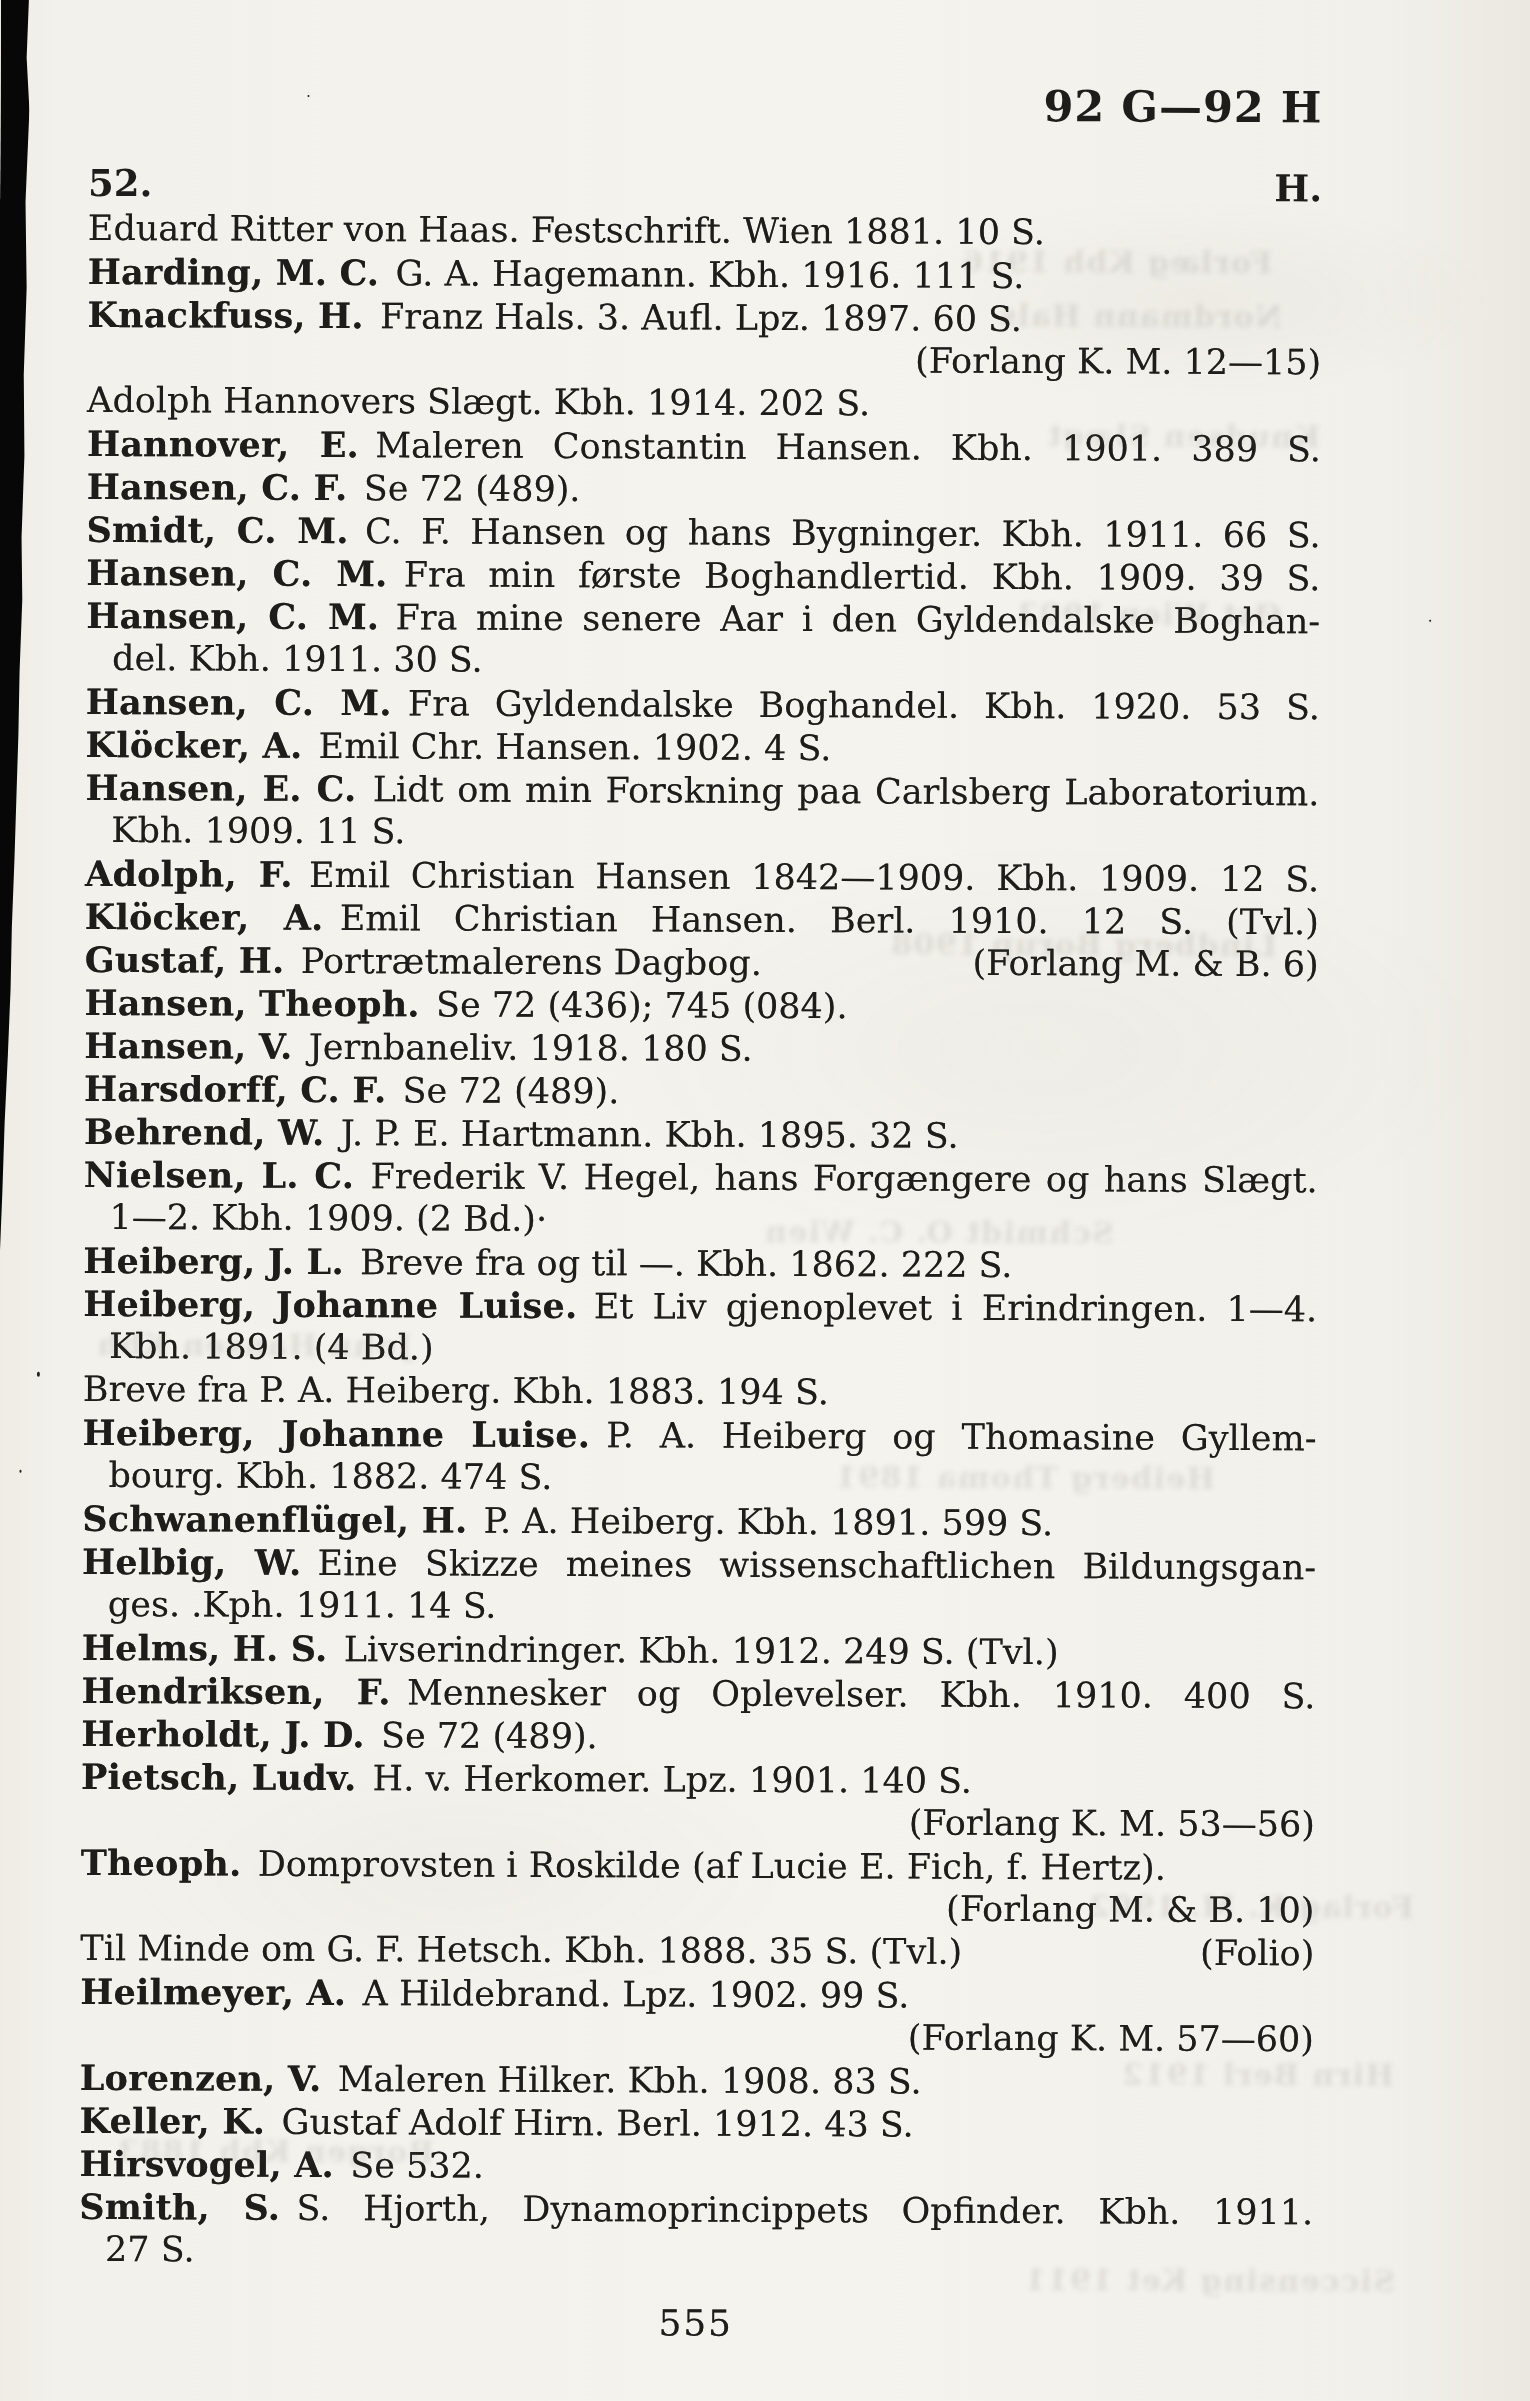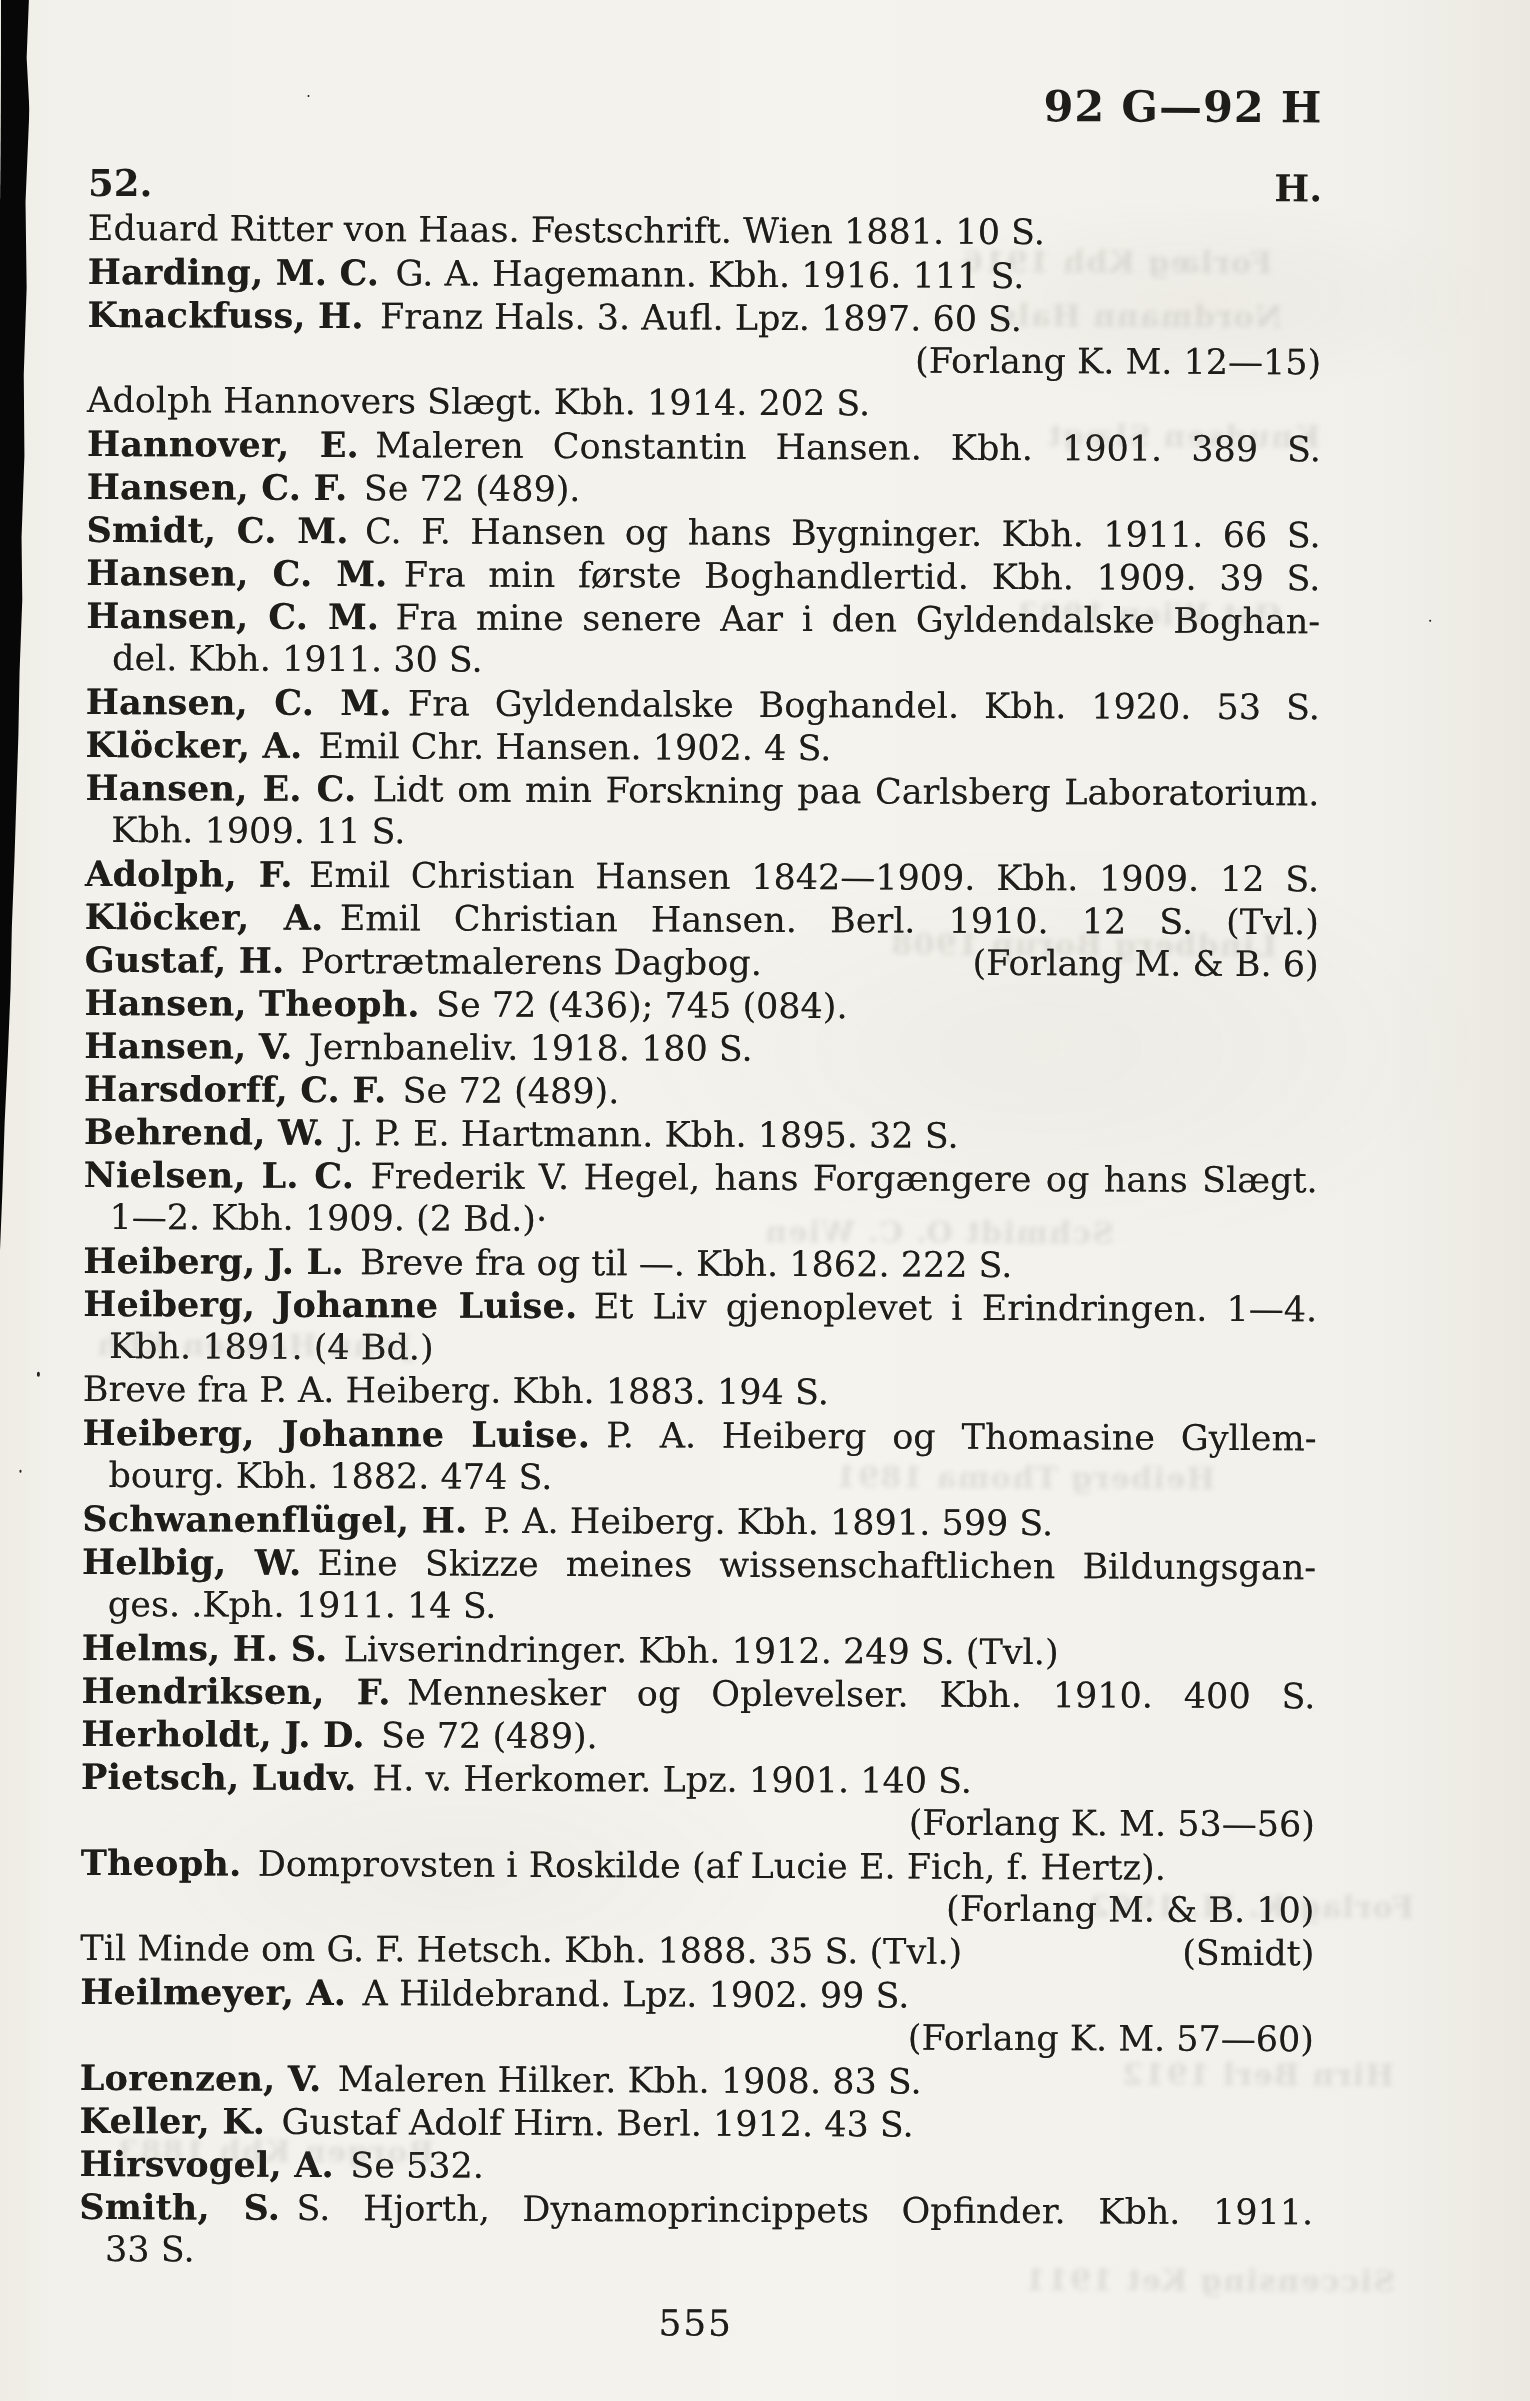--- a/index.html
+++ b/index.html
@@ -92,28 +92,28 @@
       <div class="line"><b>Schwanenflügel, H.</b><span>P. A. Heiberg. Kbh. 1891. 599 S.</span></div>
       <div class="line justify"><b>Helbig, W.</b><span>Eine Skizze meines wissenschaftlichen Bildungsgan-</span></div>
       <div class="line indent"><span>ges. .Kph. 1911. 14 S.</span></div>
       <div class="line"><b>Helms, H. S.</b><span>Livserindringer. Kbh. 1912. 249 S. (Tvl.)</span></div>
       <div class="line justify"><b>Hendriksen, F.</b><span>Mennesker og Oplevelser. Kbh. 1910. 400 S.</span></div>
       <div class="line"><b>Herholdt, J. D.</b><span>Se 72 (489).</span></div>
       <div class="line"><b>Pietsch, Ludv.</b><span>H. v. Herkomer. Lpz. 1901. 140 S.</span></div>
       <div class="line right-only"><span class="right-note">(Forlang K. M. 53—56)</span></div>
       <div class="line"><b>Theoph.</b><span>Domprovsten i Roskilde (af Lucie E. Fich, f. Hertz).</span></div>
       <div class="line right-only"><span class="right-note">(Forlang M. &amp; B. 10)</span></div>
-      <div class="line"><span>Til Minde om G. F. Hetsch. Kbh. 1888. 35 S. (Tvl.)</span><span class="right-note abs">(Smidt)</span></div>
+      <div class="line"><span>Til Minde om G. F. Hetsch. Kbh. 1888. 35 S. (Tvl.)</span><span class="right-note abs">(Folio)</span></div>
       <div class="line"><b>Heilmeyer, A.</b><span>A Hildebrand. Lpz. 1902. 99 S.</span></div>
       <div class="line right-only"><span class="right-note">(Forlang K. M. 57—60)</span></div>
       <div class="line"><b>Lorenzen, V.</b><span>Maleren Hilker. Kbh. 1908. 83 S.</span></div>
       <div class="line"><b>Keller, K.</b><span>Gustaf Adolf Hirn. Berl. 1912. 43 S.</span></div>
       <div class="line"><b>Hirsvogel, A.</b><span>Se 532.</span></div>
       <div class="line justify"><b>Smith, S.</b><span>S. Hjorth, Dynamoprincippets Opfinder. Kbh. 1911.</span></div>
-      <div class="line indent"><span>33 S.</span></div>
+      <div class="line indent"><span>27 S.</span></div>
     </div>
 
   <div class="page-number">555</div>
 
   <div id="ghosts">
       <div class="ghost" style="left: 961px; top: 240px;">Forlæg Kbh 1916</div>
       <div class="ghost" style="left: 999px; top: 294px;">Nordmann Hals</div>
       <div class="ghost" style="left: 1047px; top: 414px;">Knudsen Slægt</div>
       <div class="ghost" style="left: 1018px; top: 592px;">Øst Wien 1903</div>
       <div class="ghost" style="left: 893px; top: 923px;">Lindberg Borup 1908</div>

